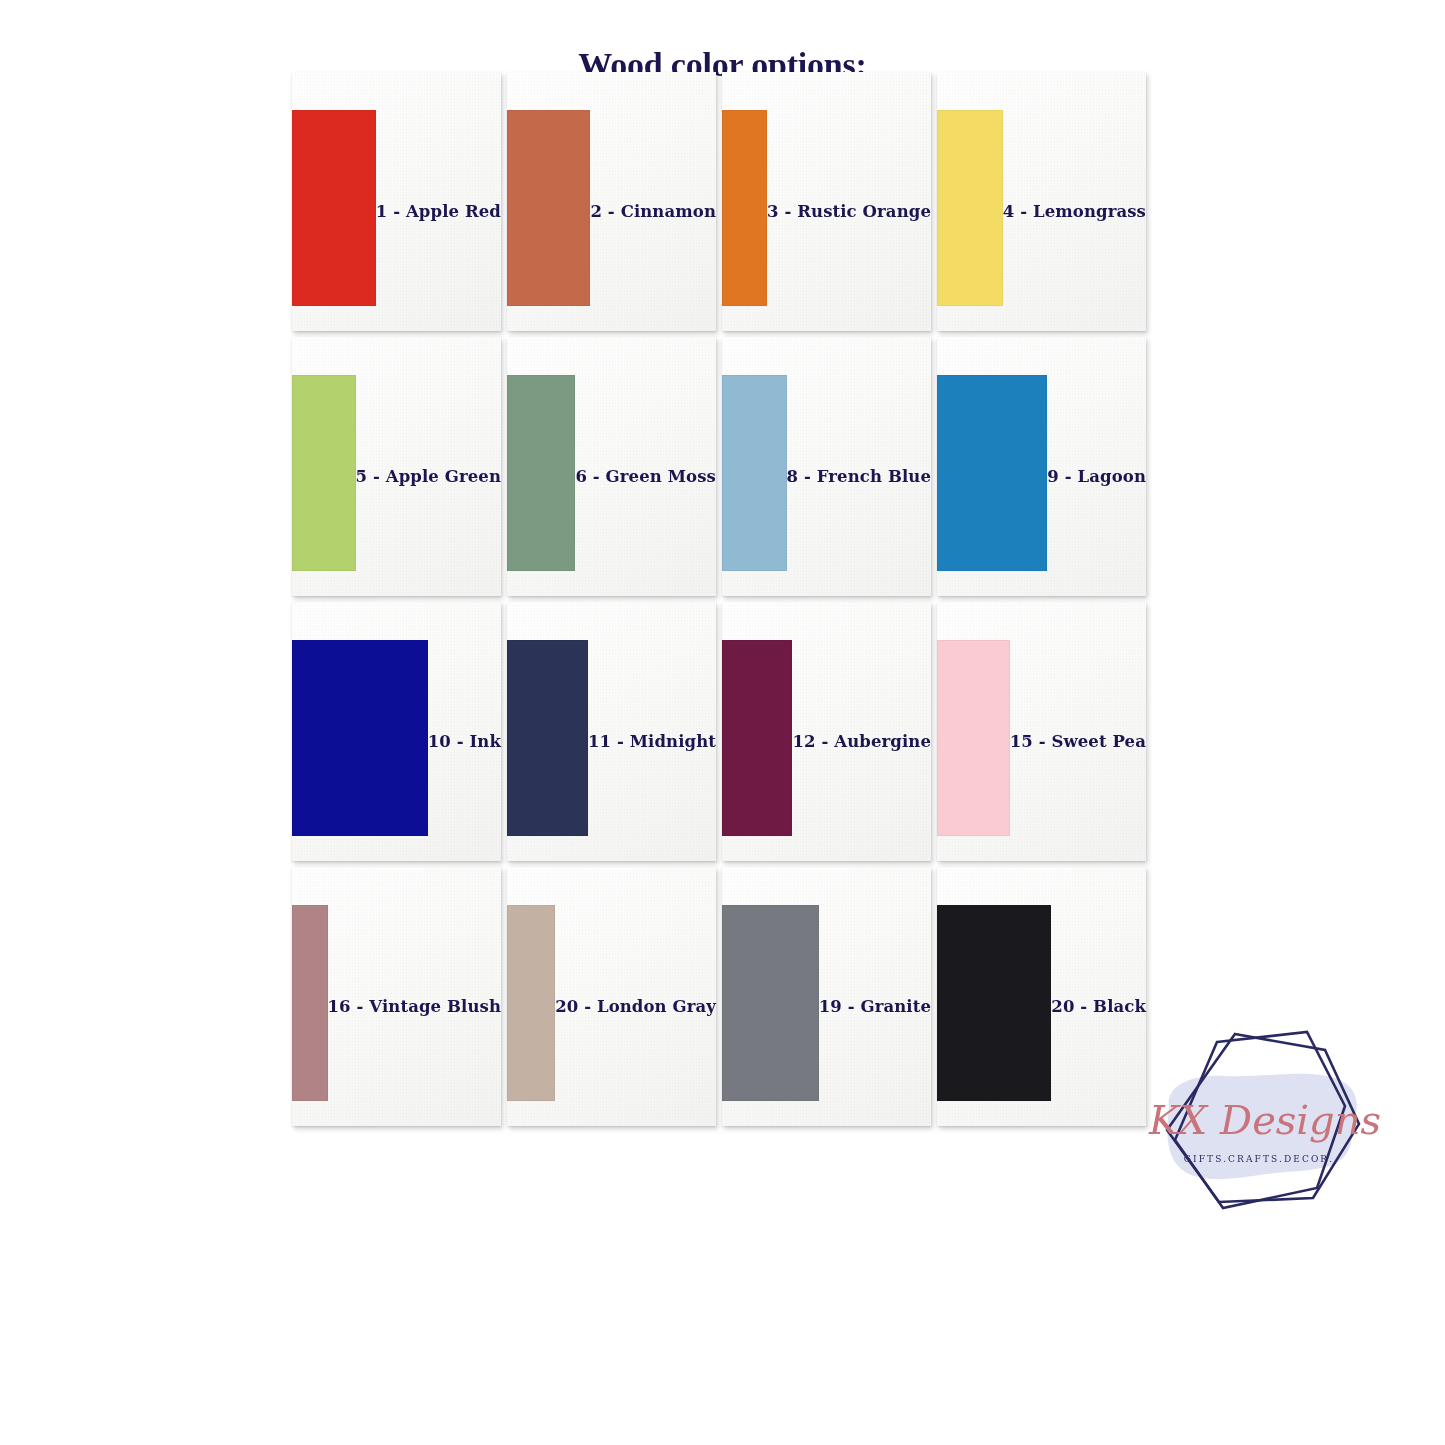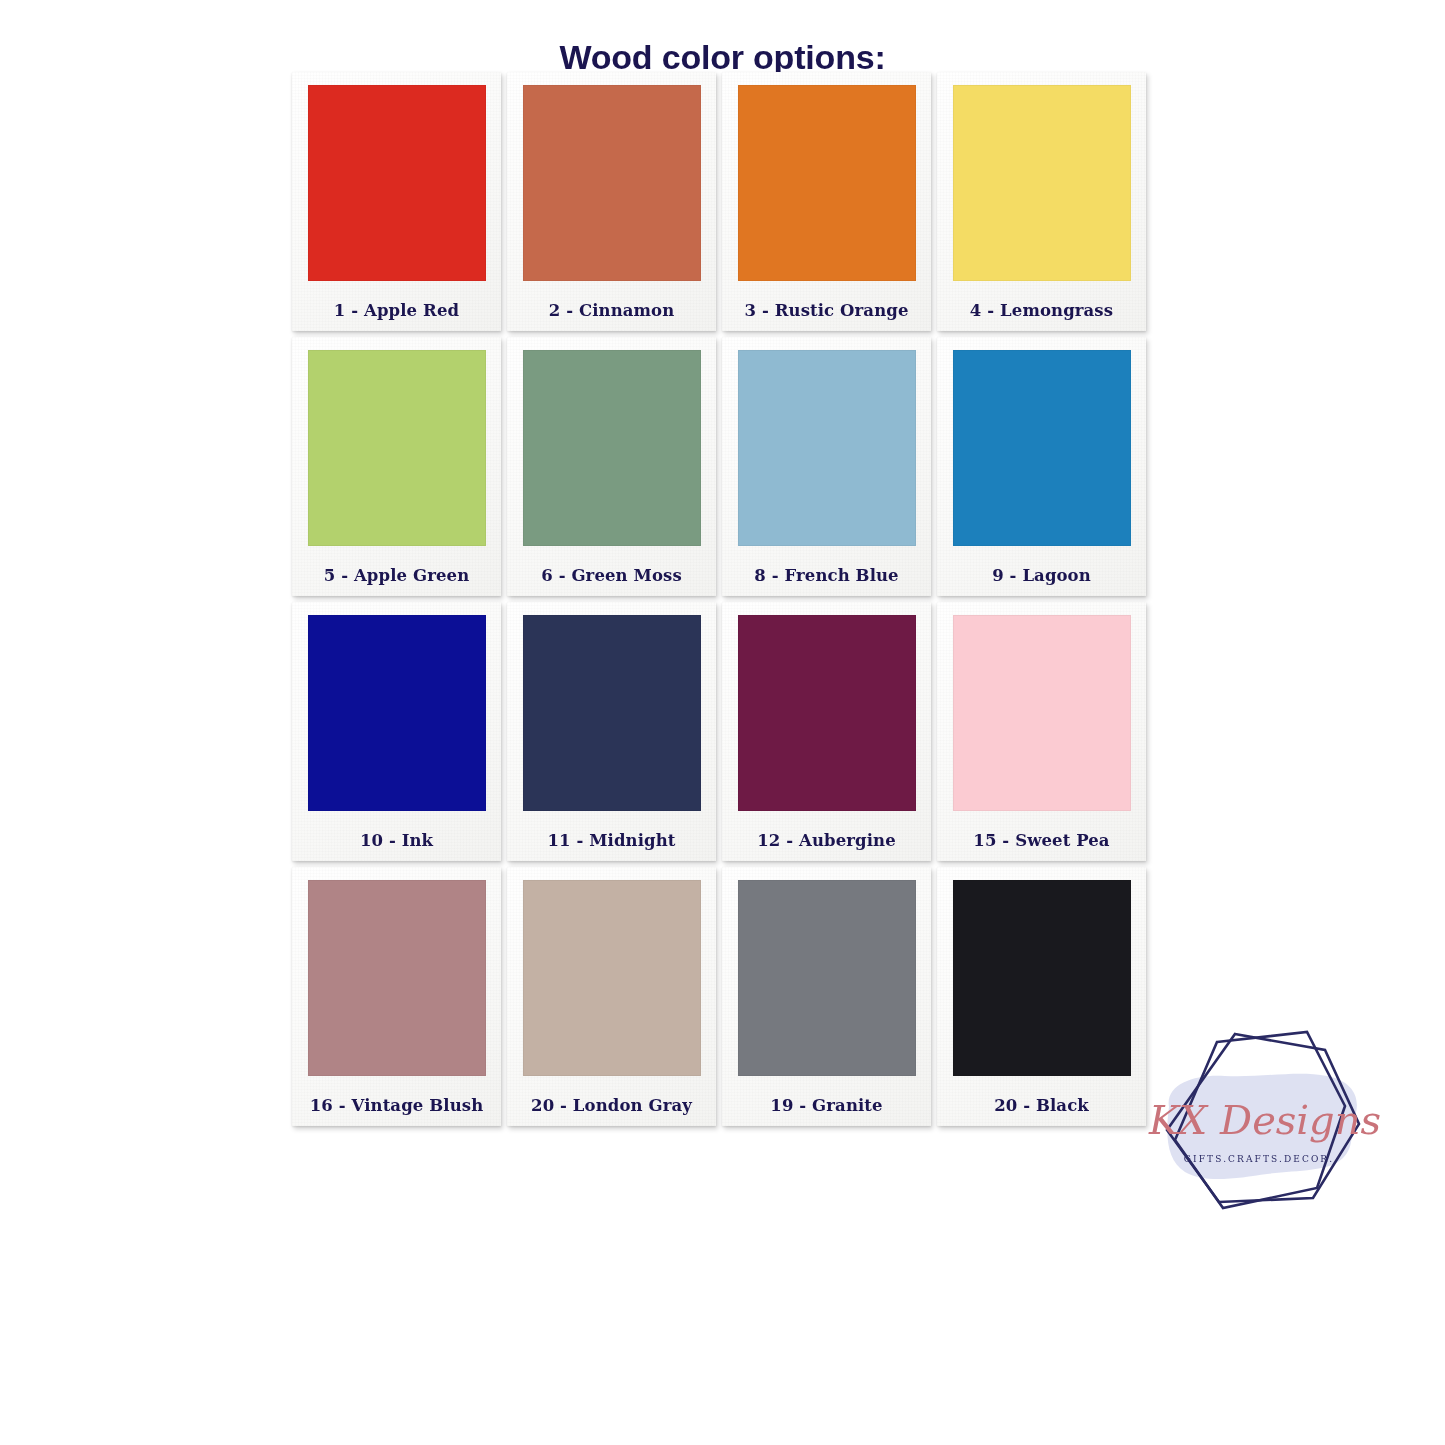--- a/index.html
+++ b/index.html
@@ -11,26 +11,26 @@
   body {
     width: 1445px;
     height: 1445px;
     font-family: "Liberation Serif", "DejaVu Serif", serif;
     position: relative;
     overflow: hidden;
   }
 
   #page-title {
     text-align: center;
-    font-family: Liberation Sans, sans-serif;
+    font-family: Liberation Serif, serif;
     font-weight: bold;
     font-size: 34px;
     color: #1b1550;
     letter-spacing: -0.2px;
-    margin: 8px;
+    margin: 16px;
     padding-top: 26px;
     height: 46px;
     line-height: 46px;
   }
 
   #swatch-grid {
     position: absolute;
     left: 292px;
     top: 72px;
     width: 858px;
@@ -46,21 +46,21 @@
     width: 209px;
     height: 259px;
     background:
       linear-gradient(145deg, #ffffff 0%, #fbfbfa 40%, #f3f3f1 100%);
     box-shadow:
       2px 3px 5px rgba(0,0,0,0.18),
       0 1px 2px rgba(0,0,0,0.10);
     padding: 0;
     box-sizing: border-box;
     display: flex;
-    flex-direction: column;
+    flex-direction: row;
     align-items: center;
   }
 
   
   .swatch-card::before {
     content: "";
     position: absolute;
     inset: 0;
     background-image:
       repeating-linear-gradient(0deg, rgba(0,0,0,0.013) 0px, rgba(0,0,0,0.013) 1px, rgba(255,255,255,0) 1px, rgba(255,255,255,0) 3px),

